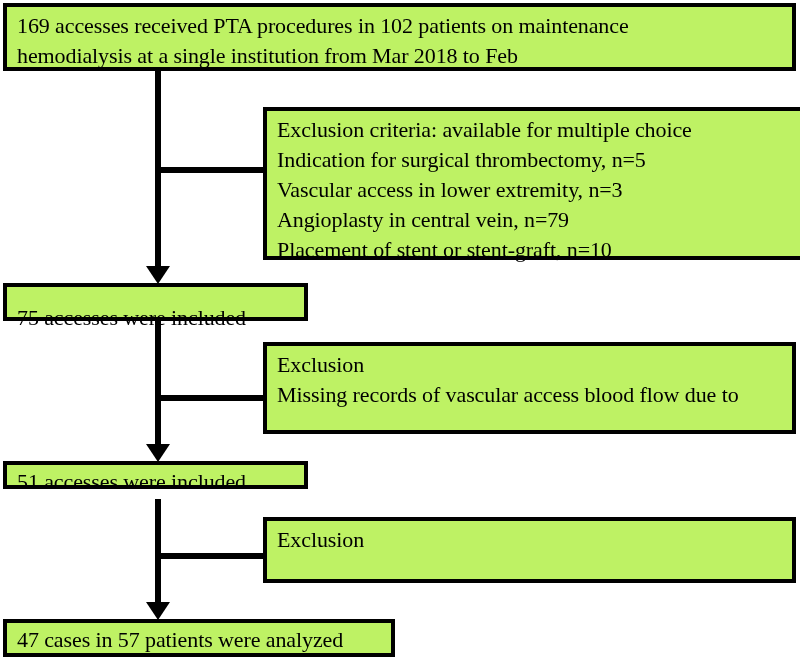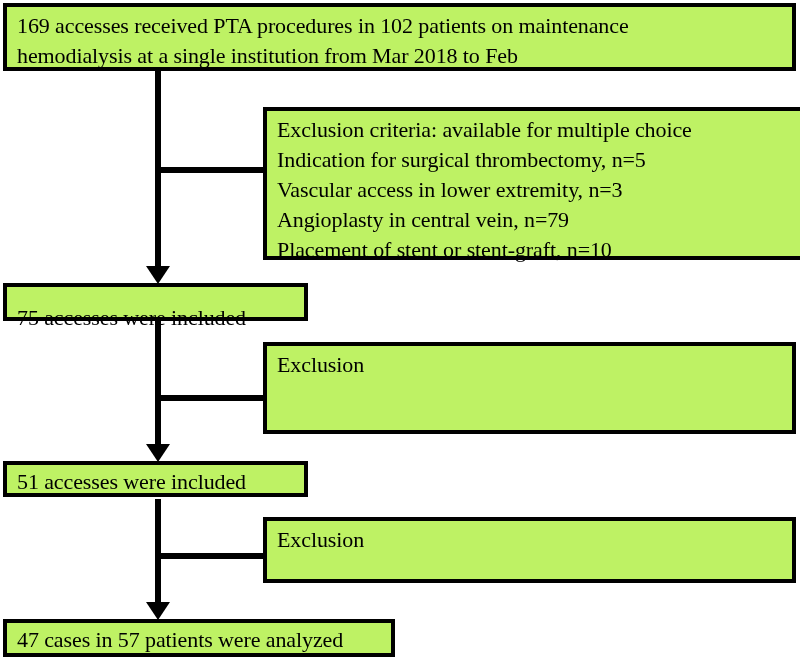--- a/index.html
+++ b/index.html
@@ -31,21 +31,21 @@
     letter-spacing: -0.1px;
   }
   .box .ln {
     display: block;
     white-space: nowrap;
   }
 
   
   #box-enrolled      { left: 3px;  top: 3px;   width: 793px; height: 68px; }
   #box-included-75   { left: 3px;  top: 283px; width: 305px; height: 38px; padding-top: 16px; }
-  #box-included-51   { left: 3px;  top: 461px; width: 305px; height: 36px; padding-top: 2px; }
+  #box-included-51   { left: 3px;  top: 461px; width: 305px; height: 28px; padding-top: 2px; }
   #box-analyzed      { left: 3px;  top: 619px; width: 392px; height: 38px; padding-top: 2px; }
 
   
   #box-exclusion-1   { left: 263px; top: 107px;  width: 615px; height: 153px; }
   #box-exclusion-2   { left: 263px; top: 342px; width: 533px; height: 92px;  }
   #box-exclusion-3   { left: 263px; top: 517px; width: 533px; height: 66px;  }
 
   
   .vline {
     position: absolute;
@@ -105,20 +105,21 @@
   <div class="box" id="box-included-75">
     <span class="ln">75 accesses were included</span>
   </div>
 
   <div class="vline" id="spine-2"></div>
   <div class="hline" id="branch-2"></div>
   <div class="arrow" id="arrow-2"></div>
 
   <div class="box" id="box-exclusion-2">
     <span class="ln">Exclusion</span>
+    <span class="ln">Missing records of vascular access blood flow due to</span>
   </div>
 
   <div class="box" id="box-included-51">
     <span class="ln">51 accesses were included</span>
   </div>
 
   <div class="vline" id="spine-3"></div>
   <div class="hline" id="branch-3"></div>
   <div class="arrow" id="arrow-3"></div>
 

